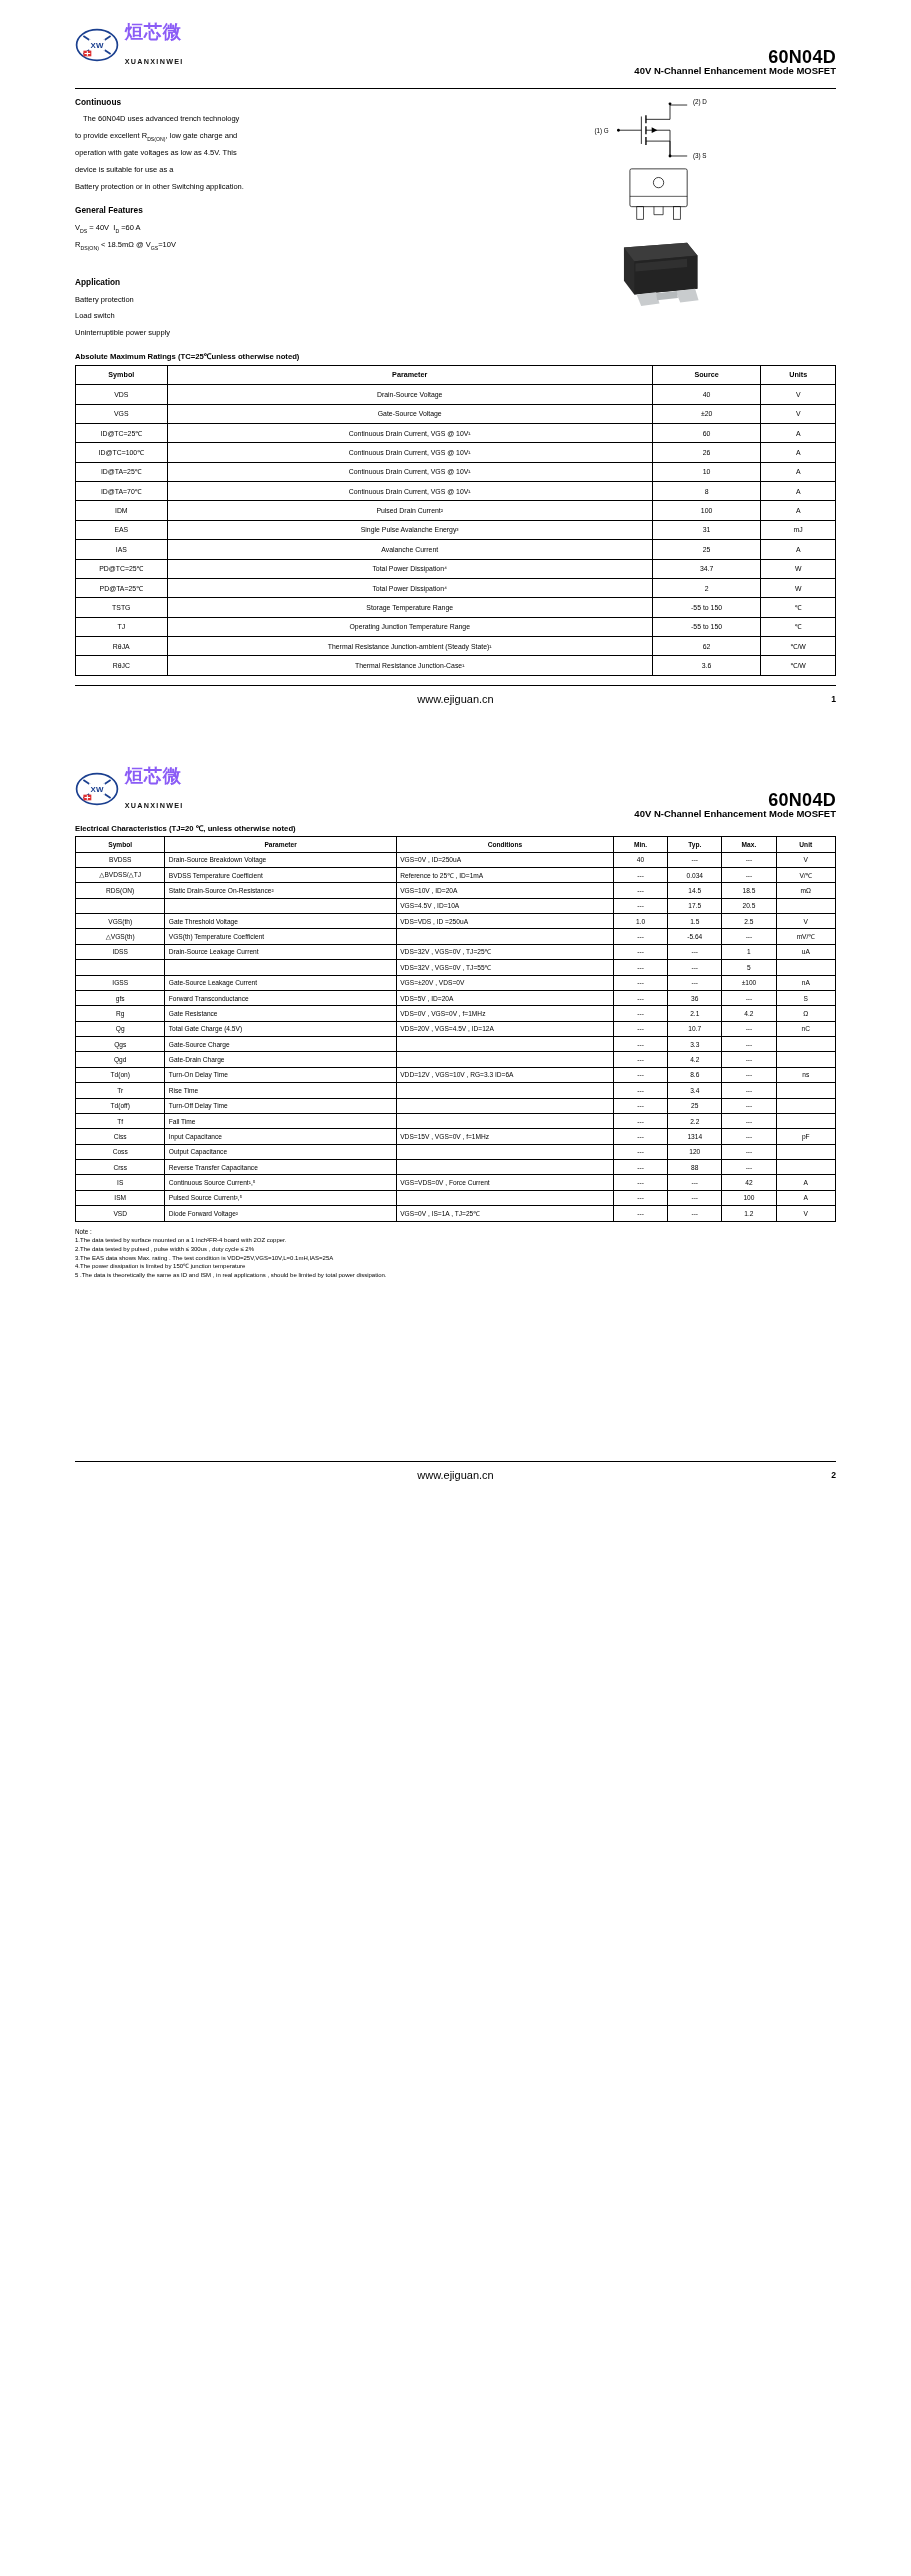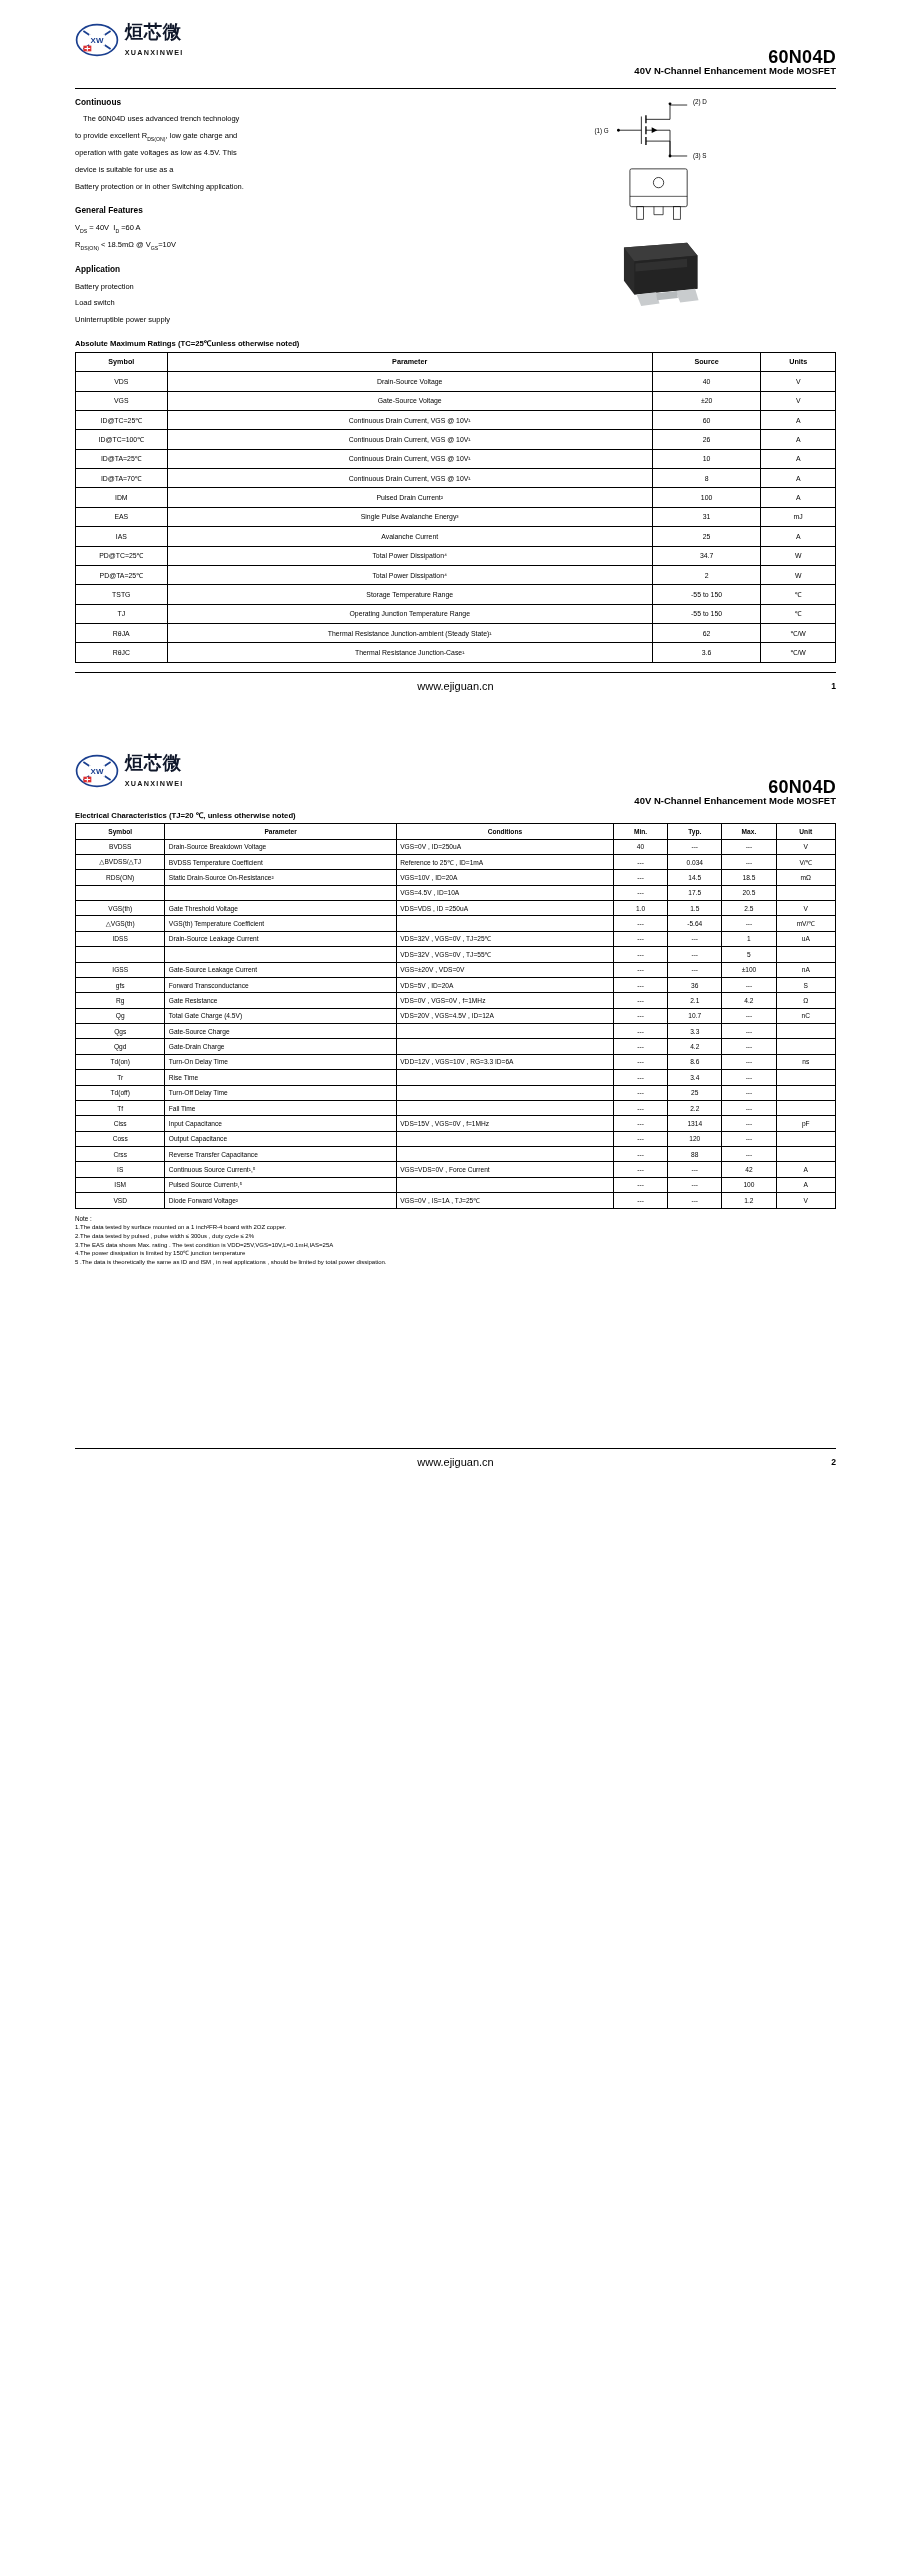--- a/index.html
+++ b/index.html
@@ -6,22 +6,22 @@
   body{font-family:"Liberation Sans", sans-serif;color:#000;}
   .page{width:911px;margin:0 auto;position:relative;}
   .sheet{width:911px;position:relative;padding:0;box-sizing:border-box;}
   .inner{margin:0 75px;}
   
   .hdr{position:relative;height:68px;border-bottom:1.1px solid #000;margin-top:19.5px;}
   .logo{position:absolute;left:0;top:3.4px;display:flex;align-items:center;}
   .logo-mark{width:44px;height:34px;position:relative;}
   .logo-mark svg{display:block;}
   .logo-txt{margin-left:5.7px;}
-  .logo-cn{font-family:"DejaVu Sans", sans-serif;font-size:18.4px;font-weight:bold;letter-spacing:0.6px;line-height:1;color:#0f172a;}
-  .logo-en{font-size:7.2px;letter-spacing:1.3px;color:#111;margin-top:6px;font-weight:bold;}
+  .logo-cn{font-family:"DejaVu Sans", sans-serif;font-size:18.4px;font-weight:bold;letter-spacing:0.6px;line-height:1;color:#8b5cf6;}
+  .logo-en{font-size:7.2px;letter-spacing:1.3px;color:#111;margin-top:16px;font-weight:bold;}
   .part-no{position:absolute;right:0;top:27px;font-size:18px;font-weight:bold;letter-spacing:0.3px;}
   .subtitle{text-align:left;font-size:9.5px;font-weight:bold;margin-top:4.6px;}
   
   .desc-wrap{position:relative;margin-top:8px;min-height:189px;}
   .desc-col{width:321px;}
   h3.sect{font-size:8.3px;font-weight:bold;margin:0 0 4.6px 0;}
   .desc-col p{font-size:7.5px;line-height:2.25;margin:0;}
   .desc-col p.indent{text-indent:8px;}
   .feat{font-size:7.5px;line-height:2.1;margin:0;}
   .app-list{font-size:7.5px;line-height:2.0;margin:0;}
@@ -83,21 +83,21 @@
        <p class="indent"><span>The  60N04D uses advanced trench technology</span></p>
        <p>to provide excellent R<sub>DS(ON)</sub>, low gate charge and</p>
        <p>operation with gate voltages as low as 4.5V. This</p>
        <p>device is suitable for use as a</p>
        <p>Battery protection or in other Switching application.</p>
 
        <h3 class="sect" style="margin-top:9.2px;">General Features</h3>
        <p class="feat">V<sub>DS</sub> = 40V&nbsp; I<sub>D</sub> =60 A</p>
        <p class="feat">R<sub>DS(ON)</sub> &lt; 18.5mΩ @ V<sub>GS</sub>=10V</p>
 
-       <h3 class="sect" style="margin-top:10px;">Application</h3>
+       <h3 class="sect" style="margin-top:23px;">Application</h3>
        <p class="app-list">Battery protection</p>
        <p class="app-list">Load switch</p>
        <p class="app-list">Uninterruptible power supply</p>
      </div>
 
      <div class="gfx">
        <div class="sym">
          <svg width="172" height="63" viewBox="0 0 300 110">
            <text x="190" y="12" font-size="11" font-family="Liberation Sans, sans-serif">(2) D</text>
            <text x="18" y="62" font-size="11" font-family="Liberation Sans, sans-serif">(1) G</text>

